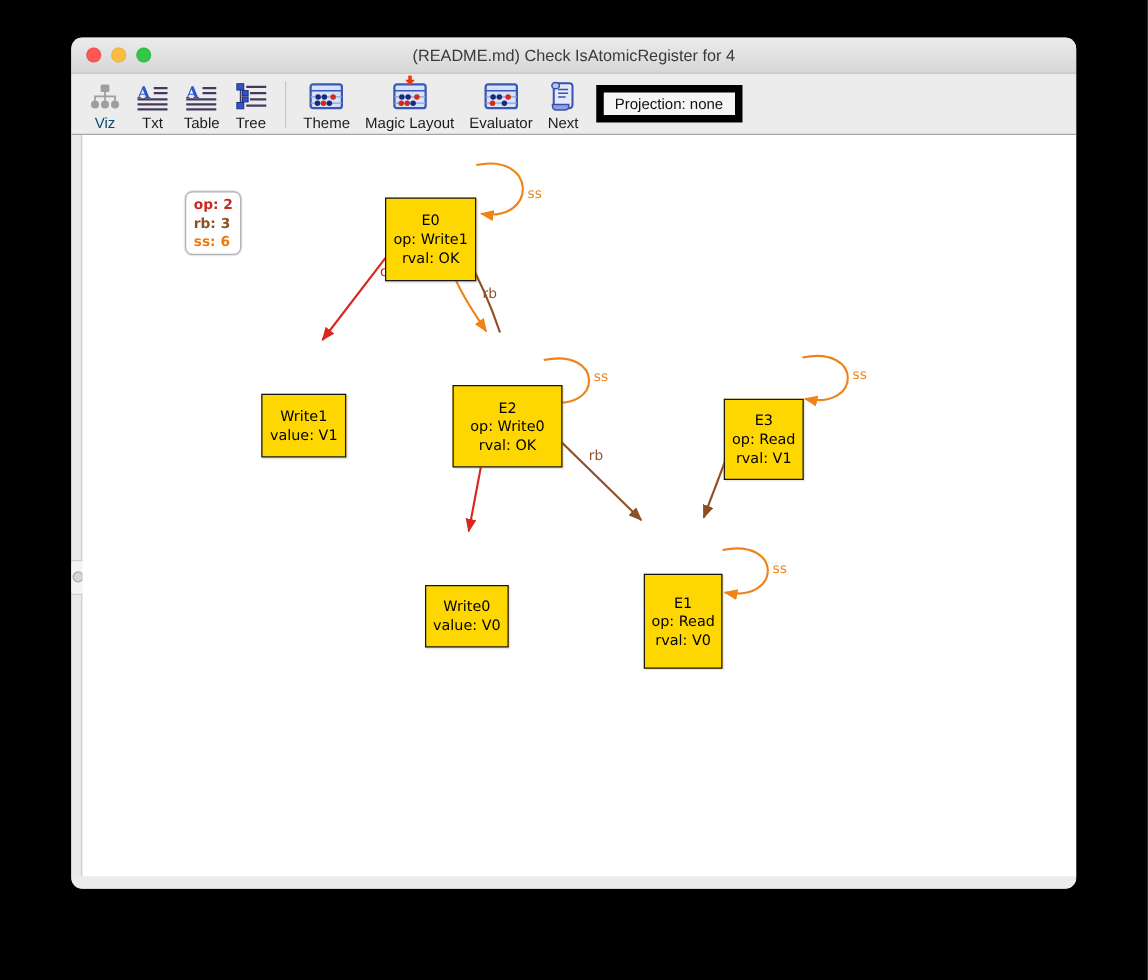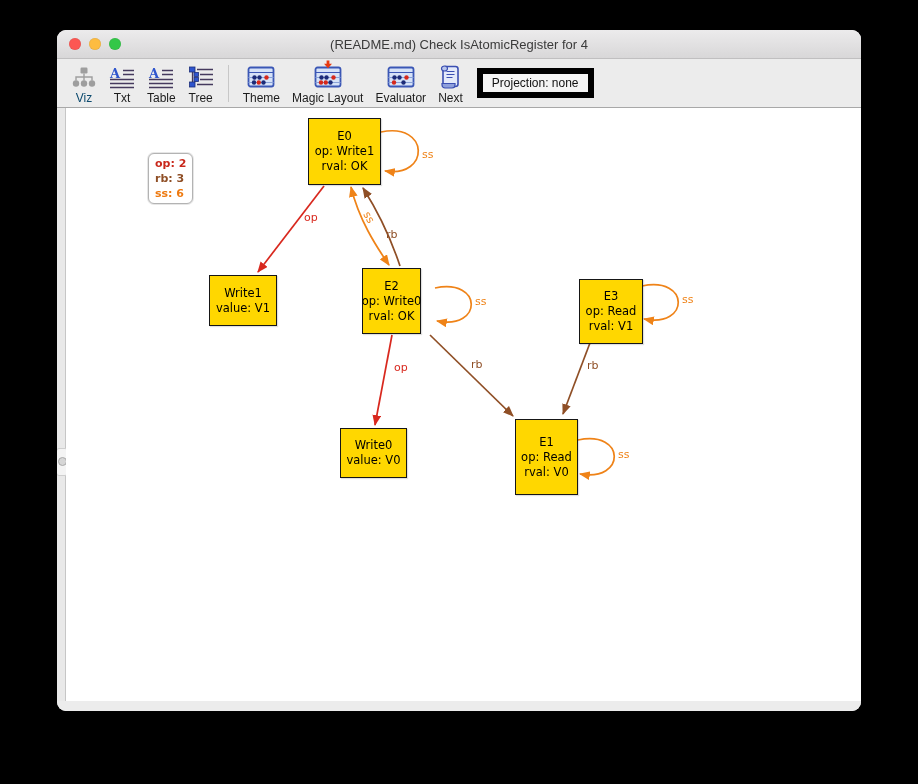--- a/index.html
+++ b/index.html
@@ -29,25 +29,25 @@
   .canvas{position:relative;flex:1;background:#fff;overflow:hidden;}
   .footer{height:10px;background:#ececec;}
   
   .legend{position:absolute;left:82px;top:13px;background:#fff;border:1px solid #b3b3b3;border-radius:6px;
           box-shadow:0 0 0 1px #e6e6e6;padding:2px 6px;font-family:"DejaVu Sans",sans-serif;font-size:11px;font-weight:bold;line-height:15px;margin-top:32px;}
   .leg-op{color:#c9281c;} .leg-rb{color:#8f4f26;} .leg-ss{color:#ee7a10;}
   
   .node{position:absolute;background:#ffd700;border:1.5px solid #161616;box-sizing:border-box;
         display:flex;flex-direction:column;align-items:center;justify-content:center;
         font-family:"DejaVu Sans",sans-serif;font-size:11.5px;line-height:15px;color:#000;
-        box-shadow:1px 1px 1px rgba(0,0,0,.12);}
+        box-shadow:1px 1px 1px rgba(0,0,0,.12);margin-top:40px;}
   .node span{white-space:nowrap;}
   #n-e0{left:242px;top:10px;width:73px;height:67px;}
   #n-write1{left:143px;top:167px;width:68px;height:51px;}
-  #n-e2{left:296px;top:160px;width:59px;height:66px;}
+  #n-e2{left:296px;top:160px;width:88px;height:66px;}
   #n-e3{left:513px;top:171px;width:64px;height:65px;}
   #n-write0{left:274px;top:320px;width:67px;height:50px;}
   #n-e1{left:449px;top:311px;width:63px;height:76px;}
   
   svg.edges{position:absolute;left:0;top:0;width:795px;height:593px;pointer-events:none;}
   .e-op{stroke:#d8281e;} .e-rb{stroke:#8f4f26;} .e-ss{stroke:#ef8318;}
   .edge{fill:none;stroke-width:1.7px;}
   .elbl{font-family:"DejaVu Sans",sans-serif;font-size:11px;}
   .elbl.op{fill:#d8281e;} .elbl.rb{fill:#8f4f26;} .elbl.ss{fill:#ef8318;}
 </style>

